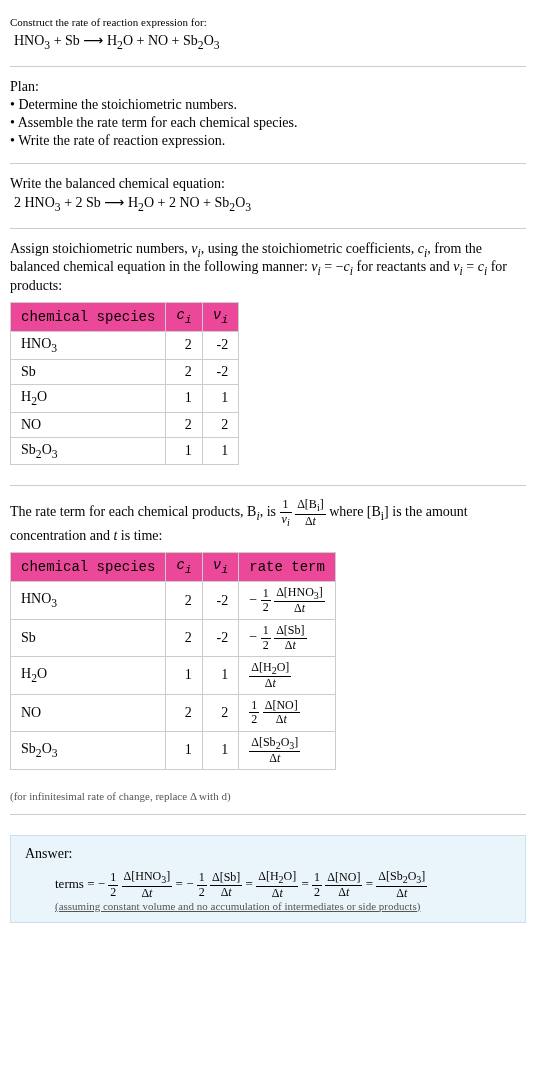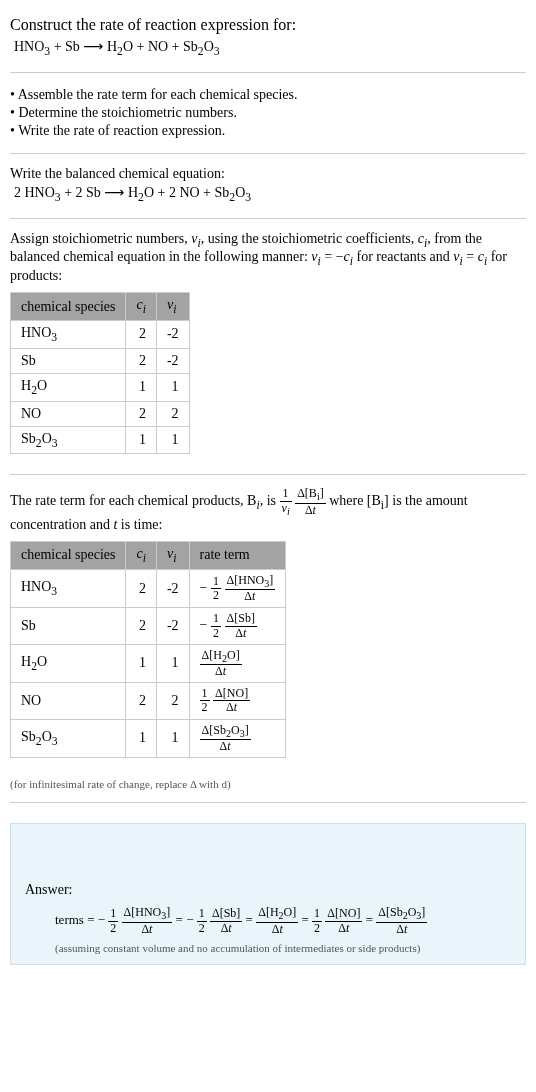--- a/index.html
+++ b/index.html
@@ -1,49 +1,50 @@
 <!DOCTYPE html>
 <html><head>
 <meta charset="utf-8">
 <style>
 * { margin: 0; padding: 0; box-sizing: border-box; }
 body { font-family: Georgia, 'Times New Roman', serif; font-size: 14px; color: #000; background: #fff; width: 536px; padding: 8px 10px; }
 .section { padding: 8px 0; }
 .divider { border-top: 1px solid #ccc; margin: 4px 0; }
-.title { font-size: 16px; margin-bottom: 4px; }
+.title { font-size: 11px; margin-bottom: 4px; }
 .eq { font-size: 14px; margin: 2px 4px; }
 ul.plan { list-style: none; padding-left: 0; }
 ul.plan li { margin: 2px 0; }
 ul.plan li::before { content: "• "; }
 table { border-collapse: collapse; margin: 8px 0; }
 table td, table th { border: 1px solid #ccc; padding: 4px 10px; text-align: left; font-weight: normal; }
-table th { background: #a3a3a3; }
+table th { background: #ec4899; font-family: Liberation Mono, monospace; }
 table td.num { text-align: right; }
 .frac { display: inline-block; vertical-align: middle; text-align: center; font-size: 12px; }
 .frac .num { display: block; border-bottom: 1px solid #000; padding: 0 2px; line-height: 1.1; }
 .frac .den { display: block; padding: 0 2px; line-height: 1.1; }
 .small-note { font-size: 11px; color: #555; margin-top: 20px; }
 .answer-box { background: #eaf4fb; border: 1px solid #cce0ee; padding: 10px 14px; margin-top: 8px; }
-.answer-label { font-size: 14px; margin-bottom: 8px; margin-top: 48px; }
+.answer-label { font-size: 14px; margin-bottom: 8px; }
 .answer-rate { padding-left: 30px; font-size: 13px; white-space: nowrap; }
-.answer-note { font-size: 11px; color: #555; padding-left: 30px; margin-top: 6px; }
+.answer-note { font-size: 11px; color: #555; padding-left: 30px; margin-top: 0; text-decoration: underline; }
 </style>
 </head>
 <body>
 
 <div class="section">
   <div class="title">Construct the rate of reaction expression for:</div>
   <div class="eq">HNO<sub>3</sub> + Sb ⟶ H<sub>2</sub>O + NO + Sb<sub>2</sub>O<sub>3</sub></div>
 </div>
 <div class="divider"></div>
 
 <div class="section">
+  <div>Plan:</div>
   <ul class="plan">
+    <li>Determine the stoichiometric numbers.</li>
     <li>Assemble the rate term for each chemical species.</li>
-    <li>Determine the stoichiometric numbers.</li>
     <li>Write the rate of reaction expression.</li>
   </ul>
 </div>
 <div class="divider"></div>
 
 <div class="section">
   <div>Write the balanced chemical equation:</div>
   <div class="eq">2 HNO<sub>3</sub> + 2 Sb ⟶ H<sub>2</sub>O + 2 NO + Sb<sub>2</sub>O<sub>3</sub></div>
 </div>
 <div class="divider"></div>

